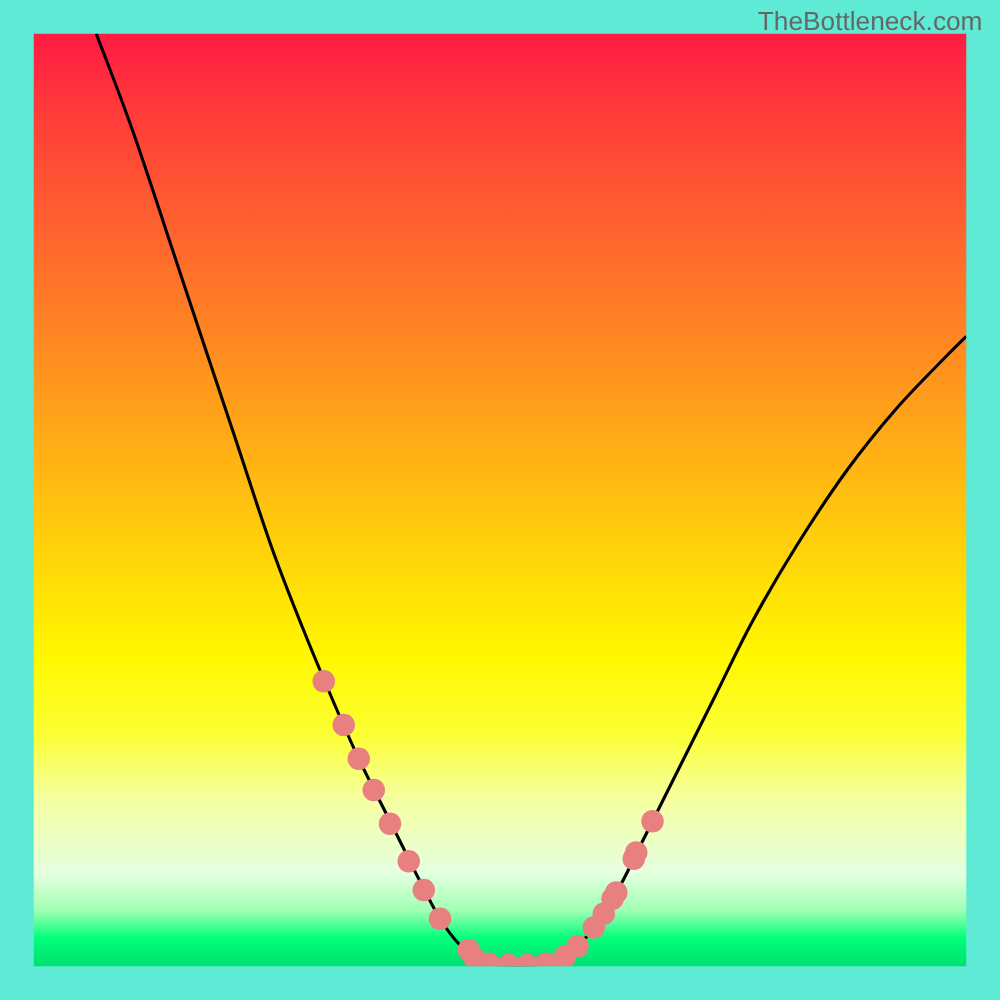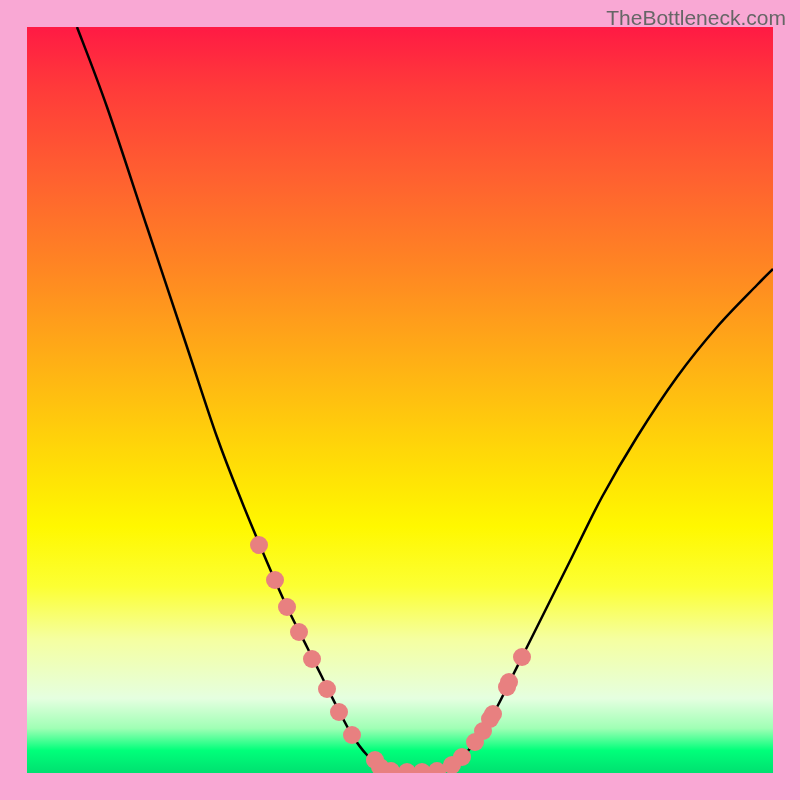--- a/index.html
+++ b/index.html
@@ -7,21 +7,21 @@
     padding: 0;
     width: 800px;
     height: 800px;
     overflow: hidden;
     font-family: Arial, sans-serif;
   }
   .chart-container {
     position: relative;
     width: 800px;
     height: 800px;
-    background: #f9a8d4;
+    background: #5eead4;
   }
   .plot-area {
     position: absolute;
     left: 27px;
     top: 27px;
     width: 746px;
     height: 746px;
     background: linear-gradient(to bottom,
       #ff1a44 0%,
       #ff3a3a 8%,

